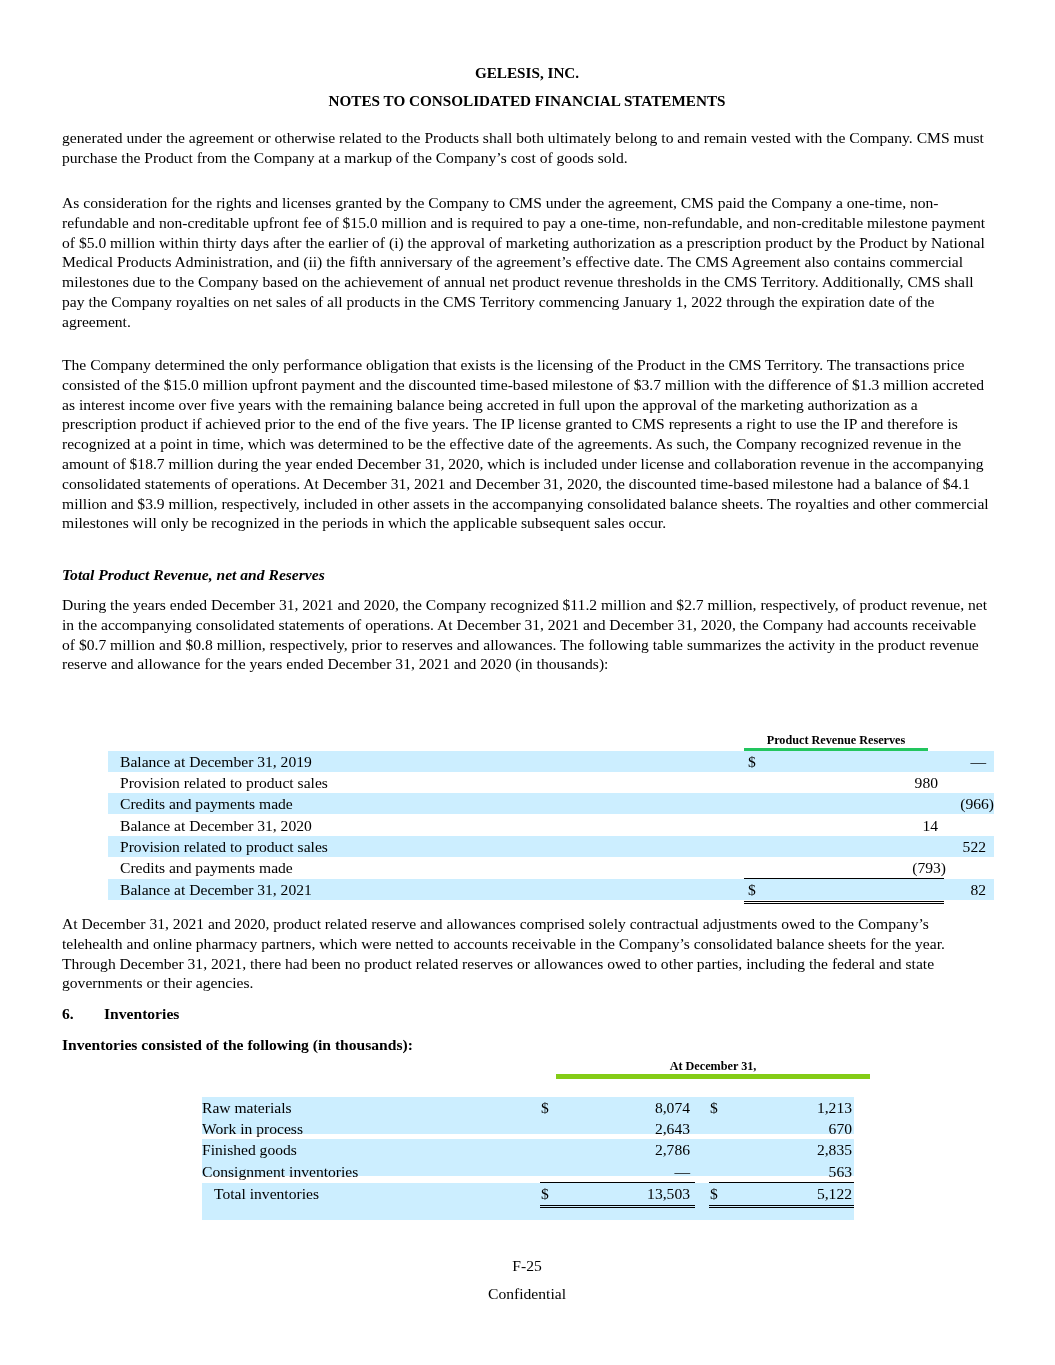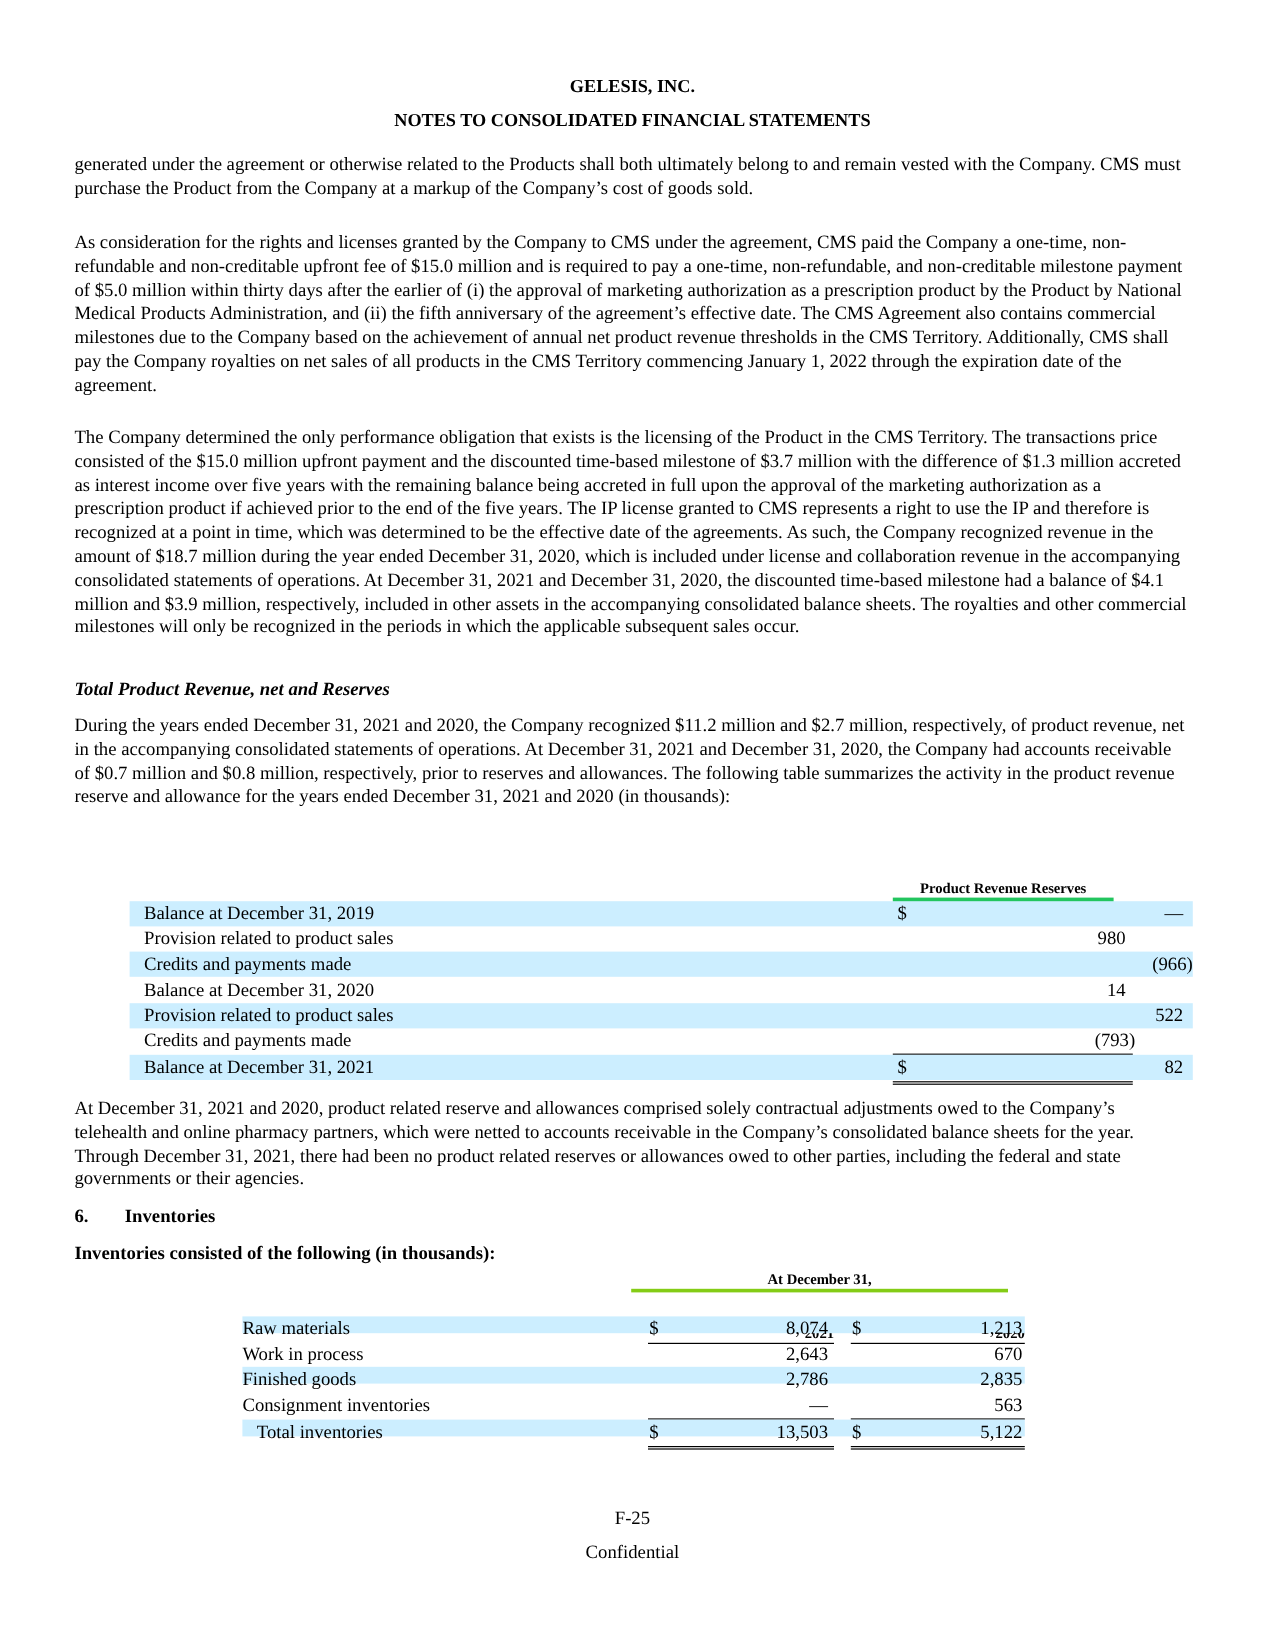--- a/index.html
+++ b/index.html
@@ -23,23 +23,23 @@
   .rrow.shade { background: #cceeff; padding-left: 48px; }
   .rrow .lbl { position: absolute; left: 12px; }
   .rrow .cur { position: absolute; left: 640px; }
   .rrow .val { position: absolute; right: 8px; text-align: right; }
   .rrow .val.paren { right: 0; }
   .rtop { position: absolute; left: 636px; width: 200px; border-top: 1px solid #000; }
   .dbl { position: absolute; border-top: 3px double #000; height: 0; }
 
   
   .itable { position: absolute; left: 140px; top: 1058px; width: 655px; }
-  .ihead1 { position: absolute; left: 324px; width: 314px; top: 0; text-align: center; font-weight: bold; font-size: 12.2px; line-height: 16px; border-bottom: 3px solid #84cc16; }
+  .ihead1 { position: absolute; left: 354px; width: 314px; top: 0; text-align: center; font-weight: bold; font-size: 12.2px; line-height: 16px; border-bottom: 5px solid #84cc16; }
   .ihead2 { position: absolute; top: 22px; font-weight: bold; font-size: 12.2px; line-height: 16px; text-align: right; border-bottom: 1px solid #000; margin-top: 23px; }
-  .irow { position: absolute; left: 0; width: 652px; height: 14px; line-height: 21px; }
+  .irow { position: absolute; left: 0; width: 652px; height: 37px; line-height: 21px; }
   .irow.shade { background: #cceeff; }
   .irow .lbl { position: absolute; left: 0; }
   .irow .lbl.indent { left: 12px; }
   .irow .c1 { position: absolute; left: 339px; }
   .irow .v1 { position: absolute; right: 164px; text-align: right; }
   .irow .c2 { position: absolute; left: 508px; }
   .irow .v2 { position: absolute; right: 2px; text-align: right; }
   .footer { position: absolute; left: 0; width: 930px; text-align: center; }
 </style>
 </head>

